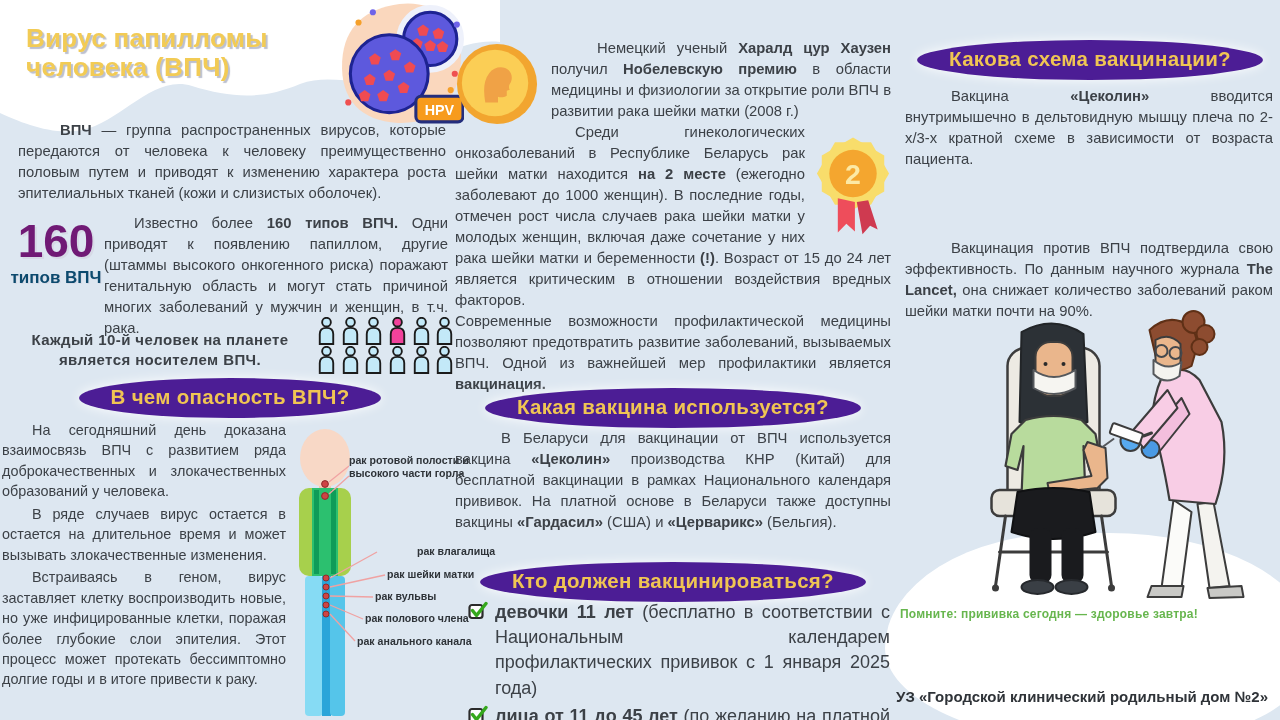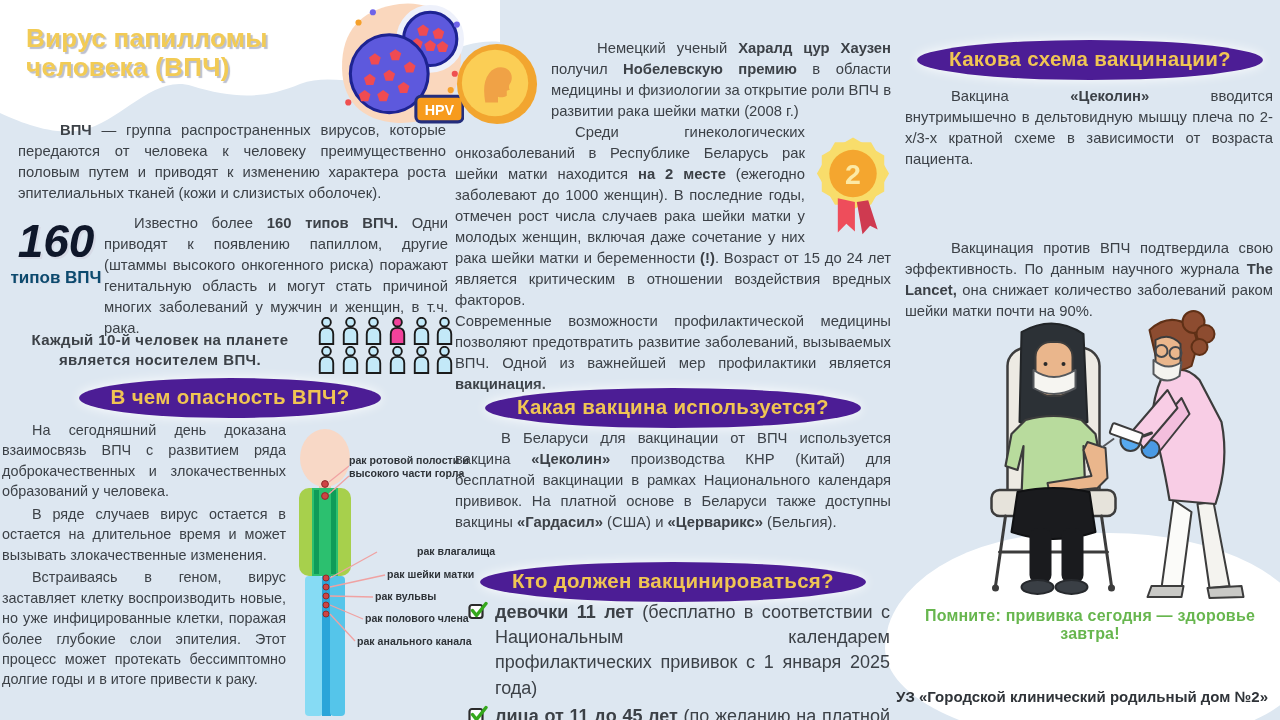--- a/index.html
+++ b/index.html
@@ -32,21 +32,21 @@
   .pill{
     display:inline-block;background:#4c1d95;border-radius:50%;
     padding:7px 32px 9px;color:#f0c553;font-weight:bold;font-size:20.5px;
     letter-spacing:.3px;box-shadow:0 0 12px rgba(255,255,255,.95);
     white-space:nowrap;
   }
 
   
   .intro{left:18px;top:120px;width:428px;text-indent:42px;}
   .stat{left:10px;top:218px;width:92px;text-align:center;}
-  .stat-number{font-size:46px;font-weight:bold;color:#0f172a;line-height:1;text-shadow:2px 2px 0 #d6dae6;font-style:italic;}
+  .stat-number{font-size:46px;font-weight:bold;color:#701a75;line-height:1;text-shadow:2px 2px 0 #d6dae6;}
   .stat-label{font-size:17px;font-weight:bold;color:#0c4a6e;line-height:1.12;text-shadow:1px 1px 0 #d6dae6;margin-top:4px;}
   .types{left:104px;top:213px;width:344px;text-indent:30px;}
   .carrier{left:8px;top:330px;width:304px;text-align:center;font-size:15px;font-weight:bold;letter-spacing:.4px;line-height:1.35;}
   .people{left:316px;top:317px;width:140px;display:grid;grid-template-columns:repeat(6,1fr);grid-row-gap:1px;grid-column-gap:2px;}
   .person svg{width:21px;height:28px;display:block;}
   .person circle,.person path{fill:#c3e9f8;stroke:#1b1b1b;stroke-width:1.8;}
   .person.pink circle,.person.pink path{fill:#f2429b;}
   .danger-pill-wrap{left:0;top:378px;width:460px;}
   .danger-text{left:2px;top:420px;width:284px;}
   .danger-text p{margin:0 0 2px 0;text-align:justify;font-size:14.4px;line-height:1.42;text-indent:30px;}
@@ -71,22 +71,22 @@
   .check-item{position:relative;padding-left:27px;margin-bottom:3px;}
   .check-item .check-icon{position:absolute;left:0;top:1px;}
   .check-item p{margin:0;text-align:justify;font-size:18px;line-height:1.4;}
 
   
   .schedule-pill-wrap{left:905px;top:40px;width:370px;}
   .schedule-text{left:905px;top:86px;width:368px;text-indent:46px;}
   .effective-pill-wrap{left:905px;top:194px;width:370px;}
   .effective-text{left:905px;top:238px;width:368px;text-indent:46px;}
   .vacc-illustration{left:928px;top:300px;}
-  .reminder{left:900px;top:607px;width:380px;text-align:center;
-    color:#67b64e;font-weight:bold;font-size:16px;letter-spacing:.2px;}
+  .reminder{left:900px;top:607px;width:380px;
+    color:#67b64e;font-weight:bold;font-size:12px;letter-spacing:.2px;}
   .footer{left:790px;top:688px;width:478px;text-align:right;padding-right:14px;
     font-weight:bold;font-size:15px;color:#2f3338;}
 </style>
 </head>
 <body>
 
 <div class="poster">
 
   <svg class="blob wave-tl" width="500" height="200" viewBox="0 0 500 200">
     <path d="M0,0 H500 V42 C462,38 432,62 400,74 C362,90 332,72 300,84 C262,100 232,98 192,86 C152,74 122,122 82,130 C52,136 20,122 0,113 Z" fill="#ffffff"></path>

